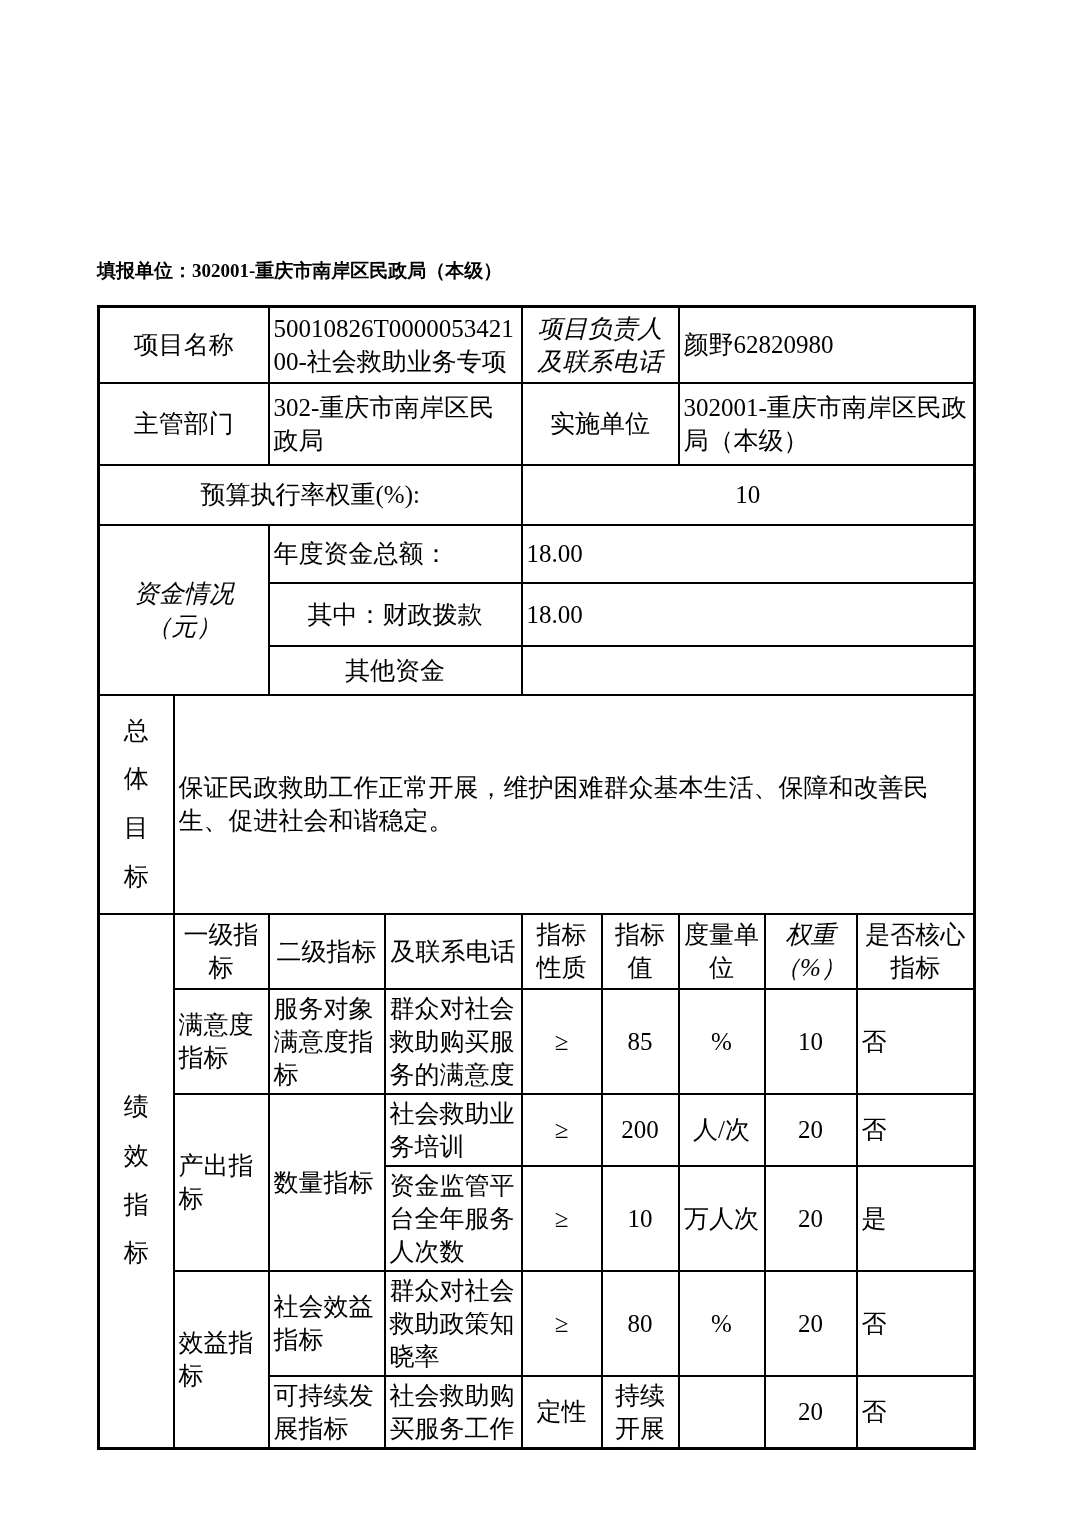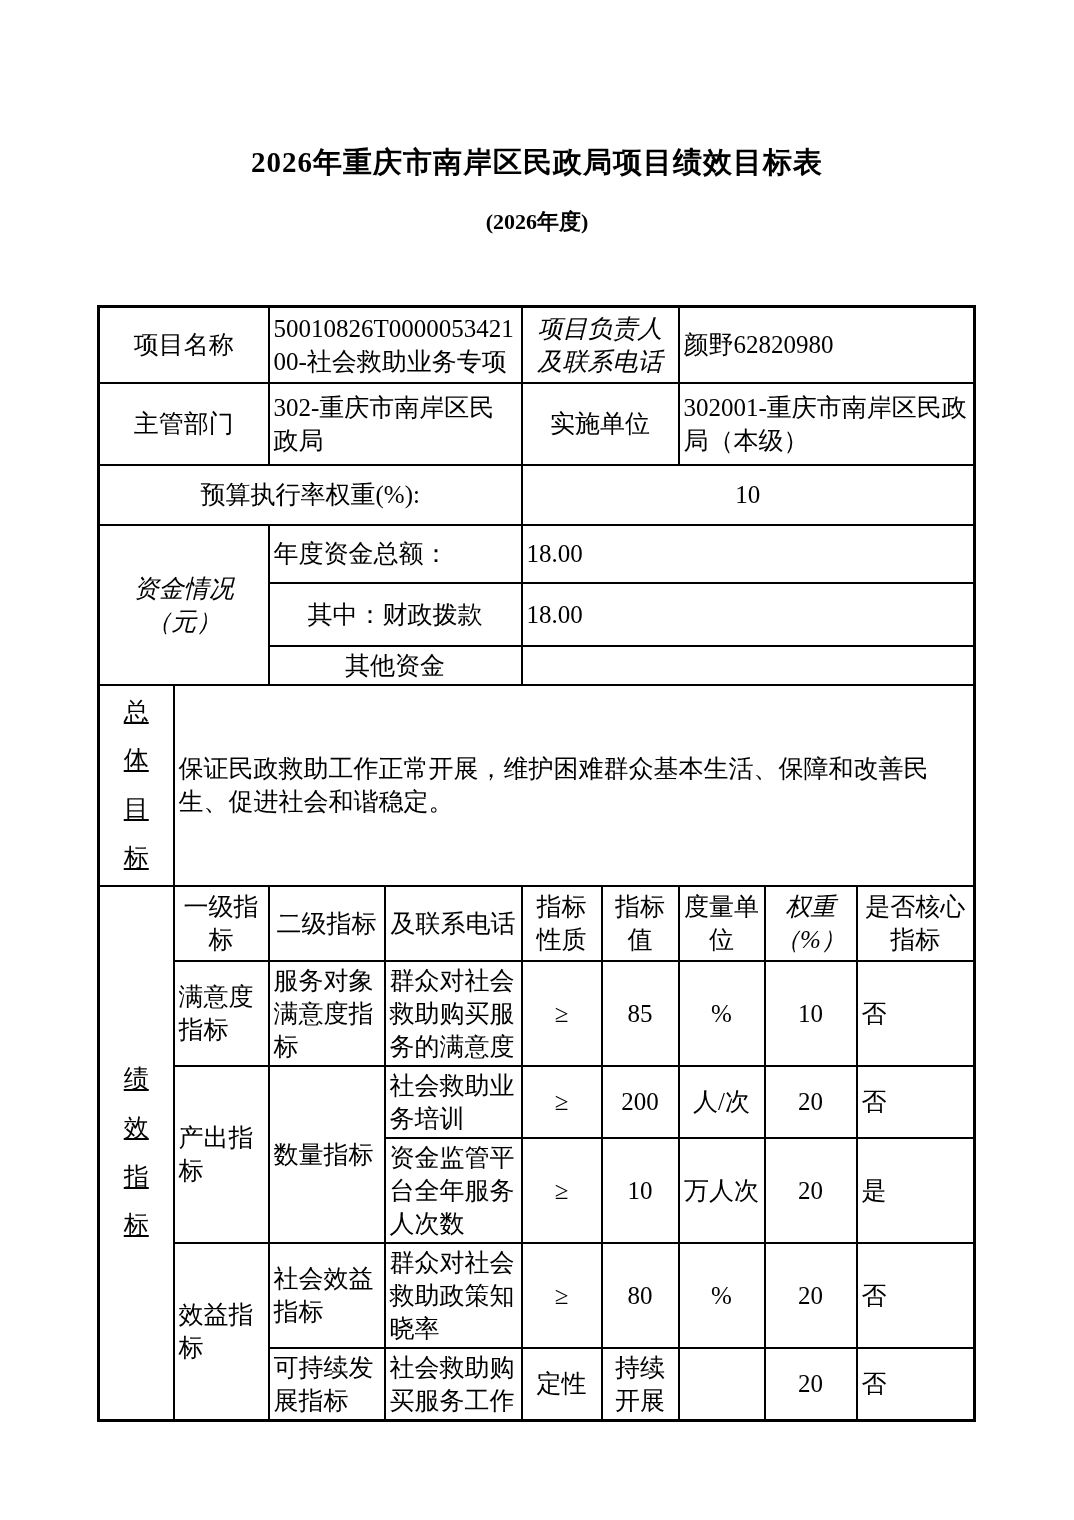--- a/index.html
+++ b/index.html
@@ -26,31 +26,30 @@
   table.main td{
     border:2px solid #000;padding:2px 4px;vertical-align:middle;
     overflow:hidden;word-break:break-all;
   }
   table.main{border:3px solid #000;}
   td.c{text-align:center;}
   td.l{text-align:left;padding-left:6px;}
   td.r{padding-right:3px;}
   .pre{white-space:pre-line;font-style:italic;}
   .vert{
-    display:block;width:1.3em;margin:0 auto;line-height:1.95;
-    text-align:center;word-break:break-all;text-decoration:underline;
+    display:block;width:1.3em;margin:9px auto;line-height:1.95;
+    text-align:center;word-break:break-all;
   }
 </style>
 </head>
 <body>
 
 <div id="page">
 
-  <div class="doc-title">2026年重庆市南岸区民政局项目绩效目标表</div>
-  <div class="doc-subtitle">(2026年度)</div>
+  <div class="report-unit">填报单位：302001-重庆市南岸区民政局（本级）</div>
 
   <table class="main">
     <colgroup>
       <col style="width:75px">
         <col style="width:95px">
         <col style="width:116px">
       <col style="width:137px">
         <col style="width:80px">
         <col style="width:77px">
       <col style="width:86px">
@@ -82,21 +81,21 @@
     <tr style="height:58px">
       <td colspan="2" rowspan="3" class="c pre">资金情况
 （元）</td>
       <td colspan="2" class="l">年度资金总额：</td>
       <td colspan="5" class="r">18.00</td>
     </tr>
     <tr style="height:63px">
       <td colspan="2" class="c">其中：财政拨款</td>
       <td colspan="5" class="r">18.00</td>
     </tr>
-    <tr style="height:39px">
+    <tr style="height:49px">
       <td colspan="2" class="c">其他资金</td>
       <td colspan="5" class="r"></td>
     </tr>
 
     <tr style="height:197px">
       <td class="c">
         <span class="vert">总体目标</span>
       </td>
       <td colspan="8" class="l">保证民政救助工作正常开展，维护困难群众基本生活、保障和改善民生、促进社会和谐稳定。</td>
     </tr>

